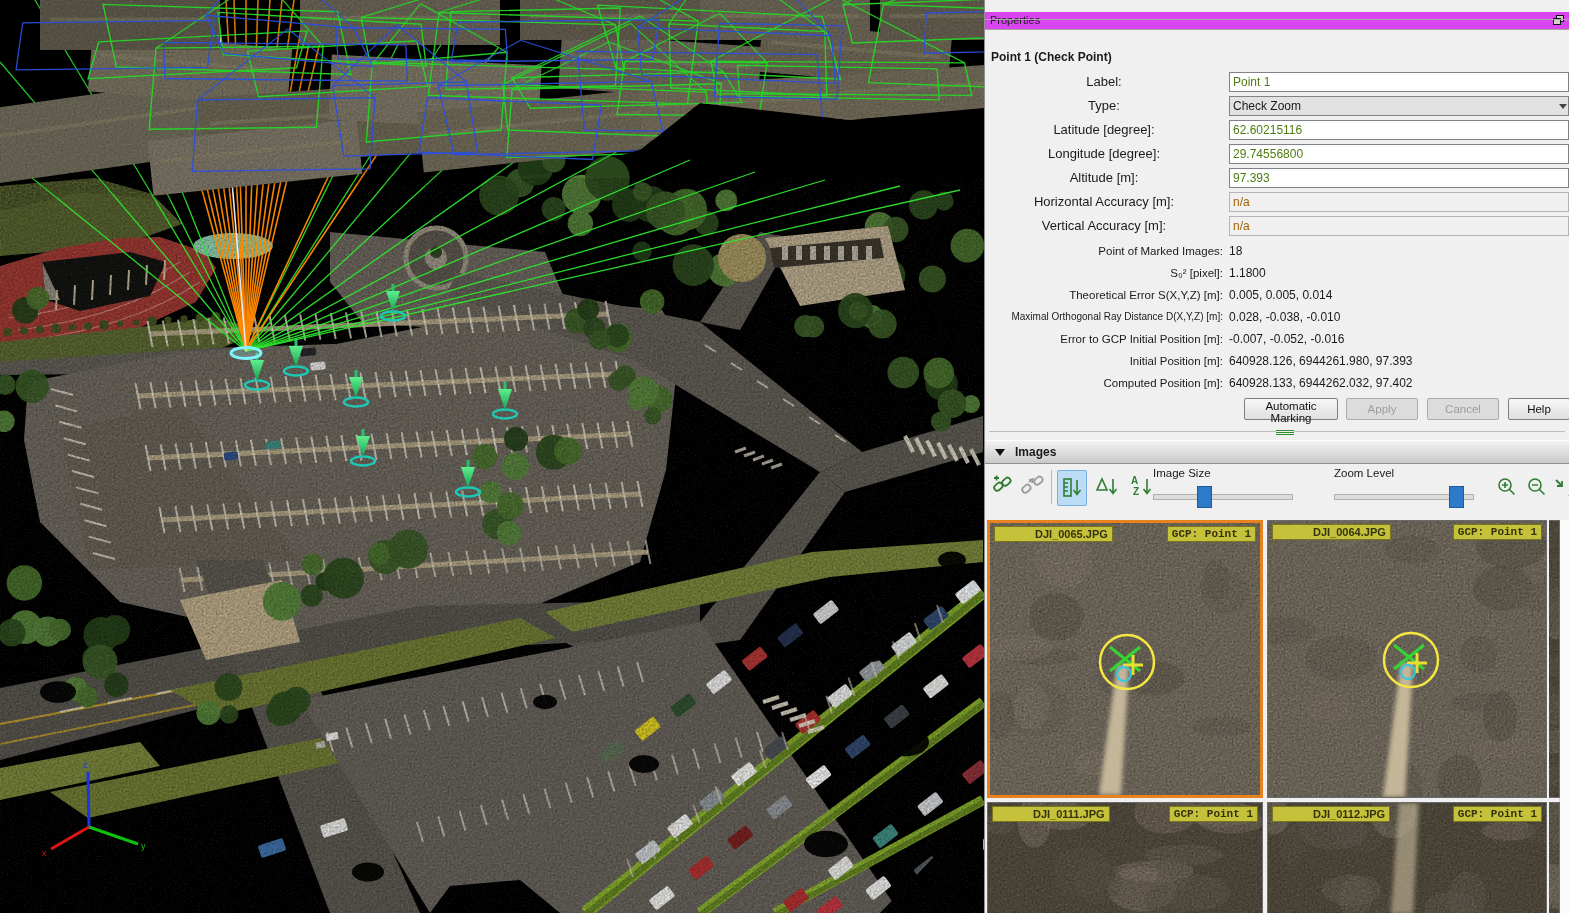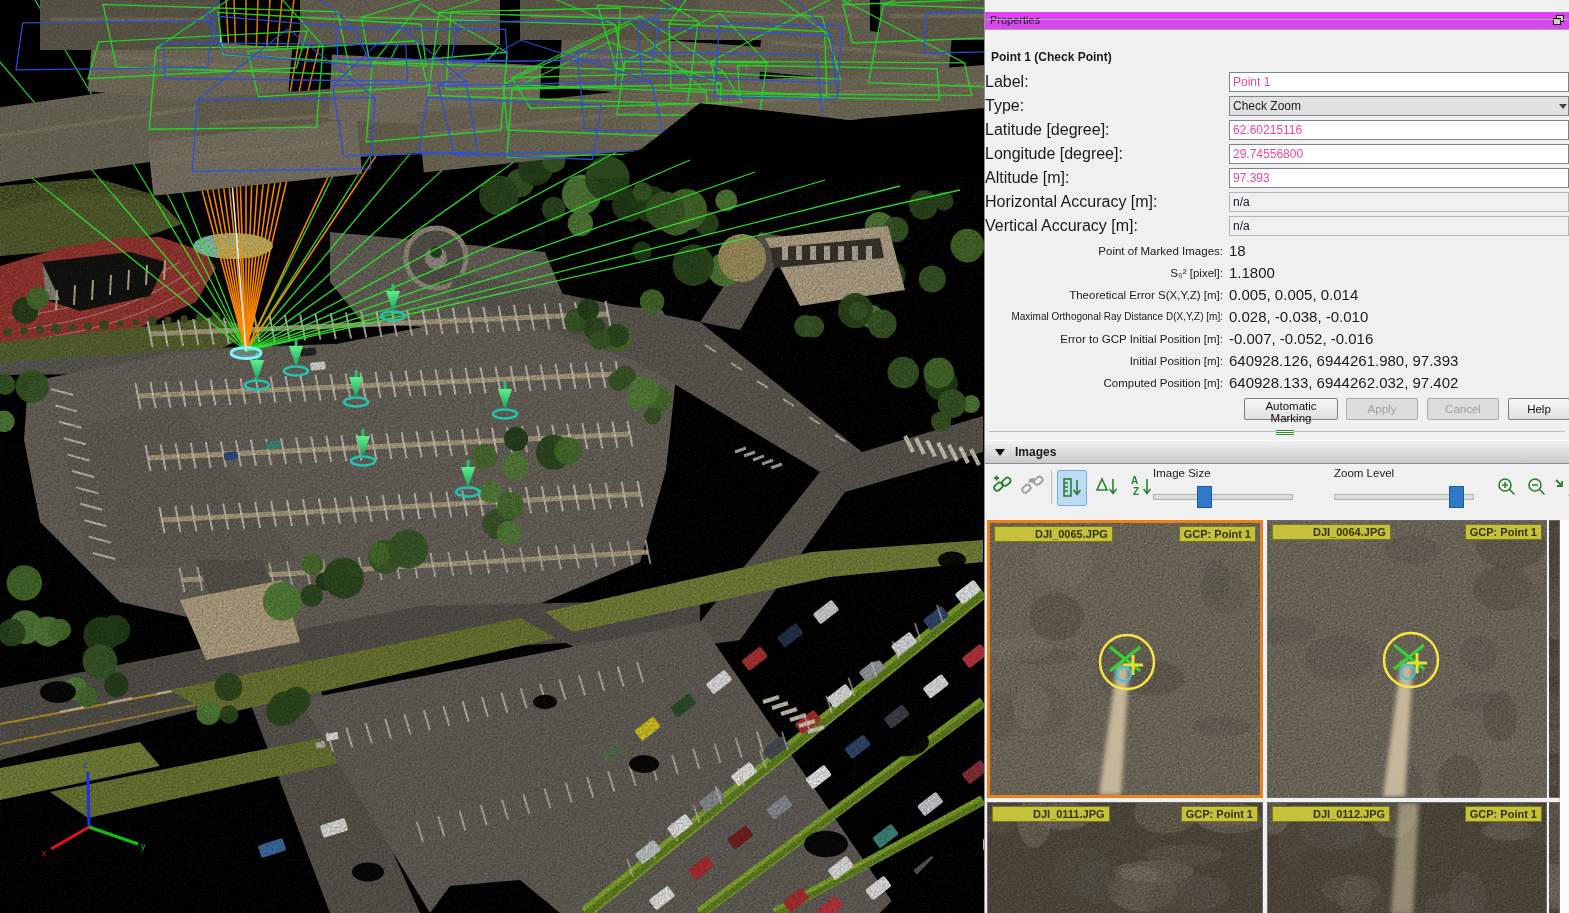--- a/index.html
+++ b/index.html
@@ -16,48 +16,48 @@
   .floaticon .b1{left:3px;top:0;width:6px;height:5px;}
   .floaticon .b2{left:0;top:3px;width:6px;height:5px;}
   .dblline{position:absolute;left:0;right:0;height:1px;background:#aaa;}
   .sechead{position:absolute;left:0;right:0;height:22px;background:linear-gradient(#f2f2f2,#c9c9c9);
     border-top:1px solid #fdfdfd;border-bottom:1px solid #8e8e8e;font-weight:bold;line-height:22px;}
   .sechead .tri{position:absolute;left:10px;top:8px;width:0;height:0;
     border-left:5px solid transparent;border-right:5px solid transparent;border-top:7px solid #111;}
   .sechead .txt{position:absolute;left:30px;top:0;}
   .pheading{position:absolute;left:6px;font-weight:bold;white-space:nowrap;}
   .row{position:absolute;left:0;right:0;height:20px;}
-  .flabel{position:absolute;left:0;width:238px;text-align:left;font-size:16px;line-height:20px;white-space:nowrap;}
+  .flabel{position:absolute;left:0;width:238px;text-align:center;font-size:13px;line-height:20px;white-space:nowrap;}
   .finput{position:absolute;left:244px;right:0;height:18px;border:1px solid #7f8389;background:#fff;
-    font:12px "Liberation Sans",sans-serif;padding:0 3px;line-height:18px;color:#ec4899;}
+    font:12px "Liberation Sans",sans-serif;padding:0 3px;line-height:18px;color:#4d7c0f;}
   .fselect{position:absolute;left:244px;right:0;height:18px;border:1px solid #7f8389;background:#e2e2e2;
     padding:0 3px;line-height:18px;}
   .fselect .arr{position:absolute;right:1px;top:7px;width:0;height:0;border-left:4px solid transparent;
     border-right:4px solid transparent;border-top:5px solid #444;}
-  .fdisabled{background:#f0f0f0;color:#0f172a;border-color:#b3b3b8;}
-  .svalue{position:absolute;left:244px;font-size:15px;line-height:16px;white-space:nowrap;}
+  .fdisabled{background:#f0f0f0;color:#a16207;border-color:#b3b3b8;}
+  .svalue{position:absolute;left:244px;font-size:12px;line-height:16px;white-space:nowrap;}
   .slabel{position:absolute;left:0;width:238px;text-align:right;font-size:11.5px;line-height:16px;white-space:nowrap;}
   .btn{position:absolute;height:22px;border:1px solid #7e7e7e;border-radius:2px;
     background:linear-gradient(#f7f7f7,#dfdfdf);font:11.5px "Liberation Sans",sans-serif;color:#111;text-align:center;}
   .btn[disabled]{color:#9d9d9d;border-color:#ababab;background:#dcdcdc;}
   .splitter{position:absolute;left:0;right:0;top:429px;height:6px;}
   .splitter .ln{position:absolute;top:2px;left:4px;right:4px;height:1px;background:#bdbdbd;}
   .splitter .grip{position:absolute;left:291px;top:0;width:18px;height:6px;background:#f0f0f0;}
   .splitter .grip i{display:block;height:1px;background:#2f8f2f;margin:1px 0;}
   .tbtn{position:absolute;width:28px;height:34px;top:470px;}
   .tbtn.toggled{background:#bcdcf5;border:1px solid #76b0e3;border-radius:2px;}
   .vsep{position:absolute;top:470px;width:1px;height:34px;background:#bbb;}
   .sliderlabel{position:absolute;top:467px;font-size:11.5px;}
   .slidertrack{position:absolute;top:494px;height:4px;background:#dcdcdc;border:1px solid #b0b0b0;}
   .sliderhandle{position:absolute;top:486px;width:13px;height:20px;background:#2e7ac8;border:1px solid #1c5c9e;}
   .thumb{position:absolute;overflow:hidden;border:1px solid #6a6a6a;background:#6f695c;}
   .thumb.sel{border:3px solid #e8821e;}
   .badge{position:absolute;top:3px;background:#c6c13b;border:1px solid #79751f;color:#33320f;
     font-size:11px;font-weight:bold;padding:0 4px;line-height:14px;white-space:nowrap;}
-  .badge.l{left:4px;padding-left:40px;} .badge.r{right:4px;}
+  .badge.l{left:4px;padding-left:40px;} .badge.r{right:4px;font-family:Liberation Mono, monospace;}
   .scrollgap{position:absolute;left:574px;top:520px;width:11px;bottom:0;background:#fbfbfb;border-left:1px solid #d5d5d5;}
 </style>
 </head>
 <body>
 
 <div id="stage">
 
   <svg id="viewport" width="984" height="913">
       <defs>
         <filter id="grainD" x="0%" y="0%" width="100%" height="100%">

